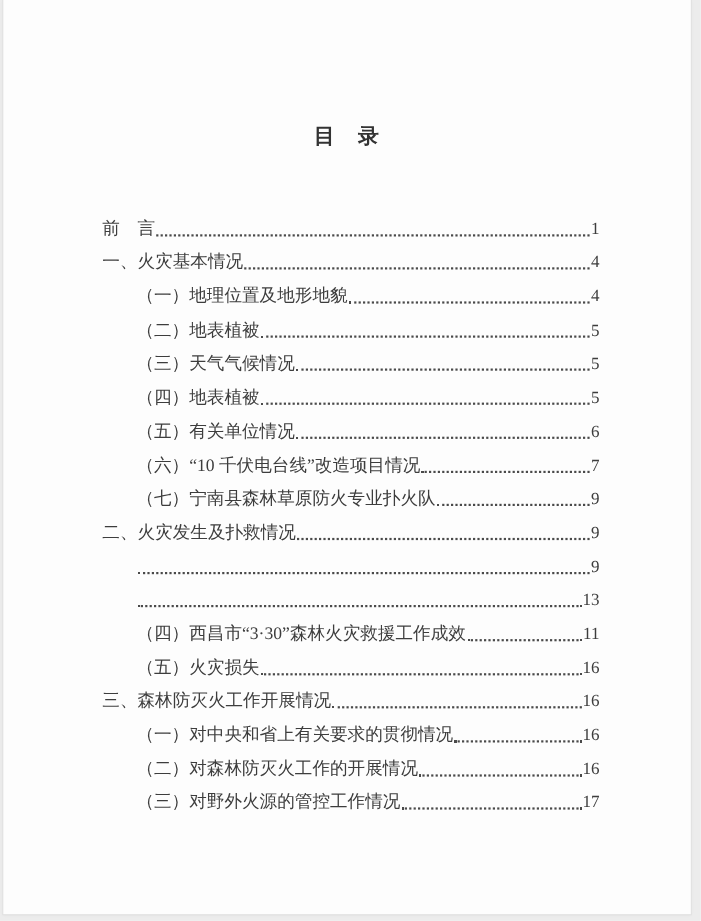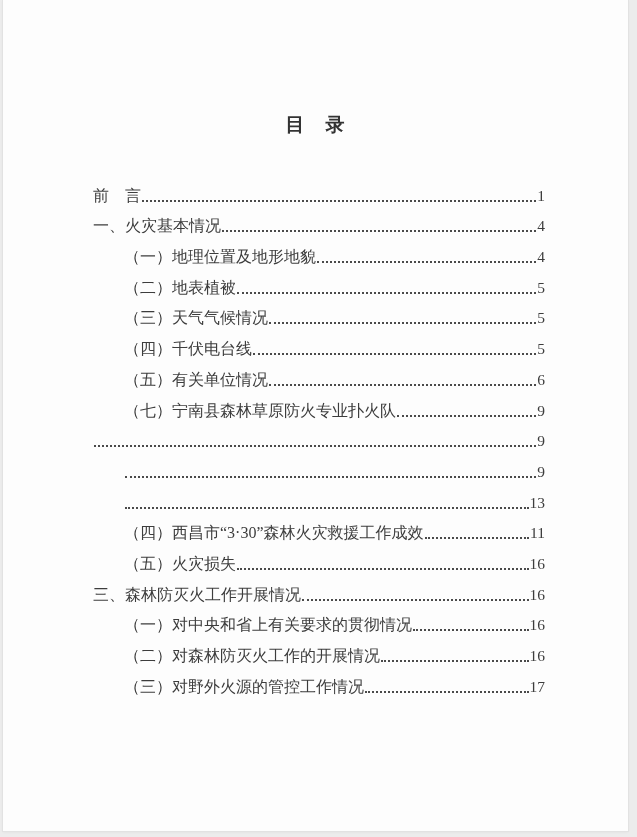--- a/index.html
+++ b/index.html
@@ -29,21 +29,21 @@
     margin-top: 113px;
     text-align: center;
     font-size: 19px;
     line-height: 24px;
     font-weight: 700;
     color: #333333;
     font-family: "Liberation Sans", "DejaVu Sans", sans-serif;
     letter-spacing: 1px;
   }
   .toc {
-    margin-top: 43px;
+    margin-top: 56px;
     padding: 0 83px 0 90px;
   }
   .toc-row {
     display: flex;
     align-items: flex-end;
     height: 30.7px;
     padding-bottom: 7px;
     font-size: 16px;
     line-height: 17px;
     color: var(--text-color, #3d3d3d);
@@ -91,35 +91,41 @@
     <span class="toc-label">（二）地表植被</span>
     <span class="toc-dots"></span>
     <span class="toc-page">5</span>
   </div>
         <div class="toc-row level-2">
     <span class="toc-label">（三）天气气候情况</span>
     <span class="toc-dots"></span>
     <span class="toc-page">5</span>
   </div>
         <div class="toc-row level-2">
-    <span class="toc-label">（四）千伏电台线</span>
+    <span class="toc-label">（四）地表植被</span>
     <span class="toc-dots"></span>
     <span class="toc-page">5</span>
   </div>
         <div class="toc-row level-2">
     <span class="toc-label">（五）有关单位情况</span>
     <span class="toc-dots"></span>
     <span class="toc-page">6</span>
   </div>
         <div class="toc-row level-2">
+    <span class="toc-label">（六）“10 千伏电台线”改造项目情况</span>
+    <span class="toc-dots"></span>
+    <span class="toc-page">7</span>
+  </div>
+        <div class="toc-row level-2">
     <span class="toc-label">（七）宁南县森林草原防火专业扑火队</span>
     <span class="toc-dots"></span>
     <span class="toc-page">9</span>
   </div>
         <div class="toc-row level-1">
+    <span class="toc-label">二、火灾发生及扑救情况</span>
     <span class="toc-dots"></span>
     <span class="toc-page">9</span>
   </div>
         <div class="toc-row level-2">
     <span class="toc-dots"></span>
     <span class="toc-page">9</span>
   </div>
         <div class="toc-row level-2">
     <span class="toc-dots"></span>
     <span class="toc-page">13</span>

